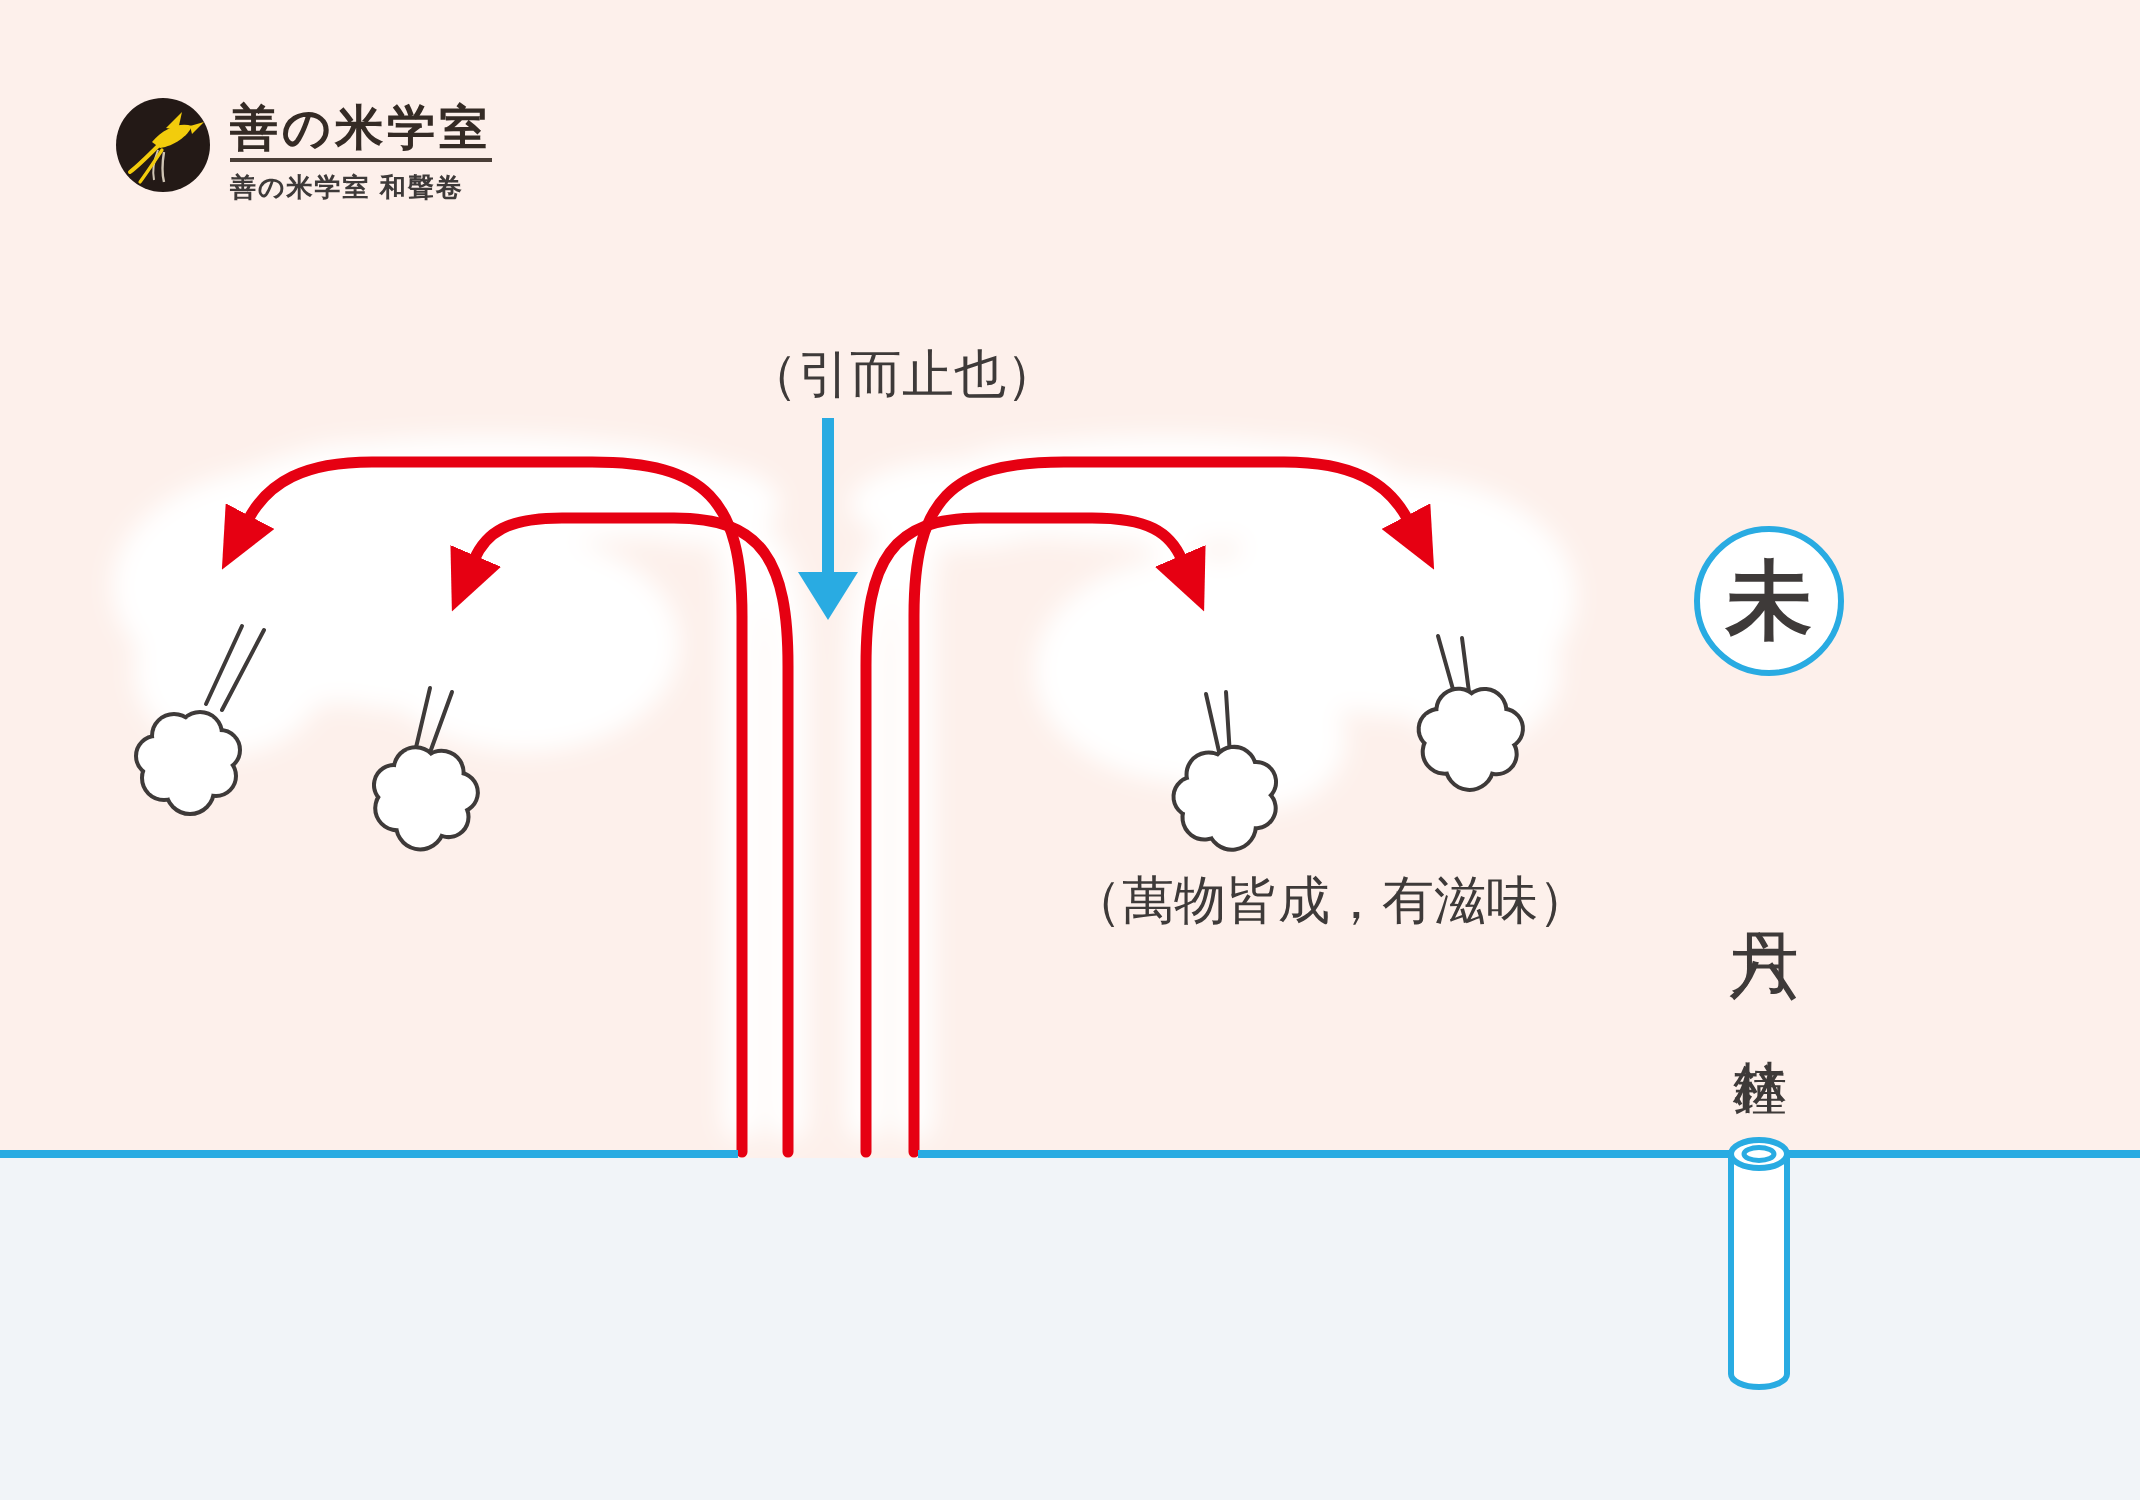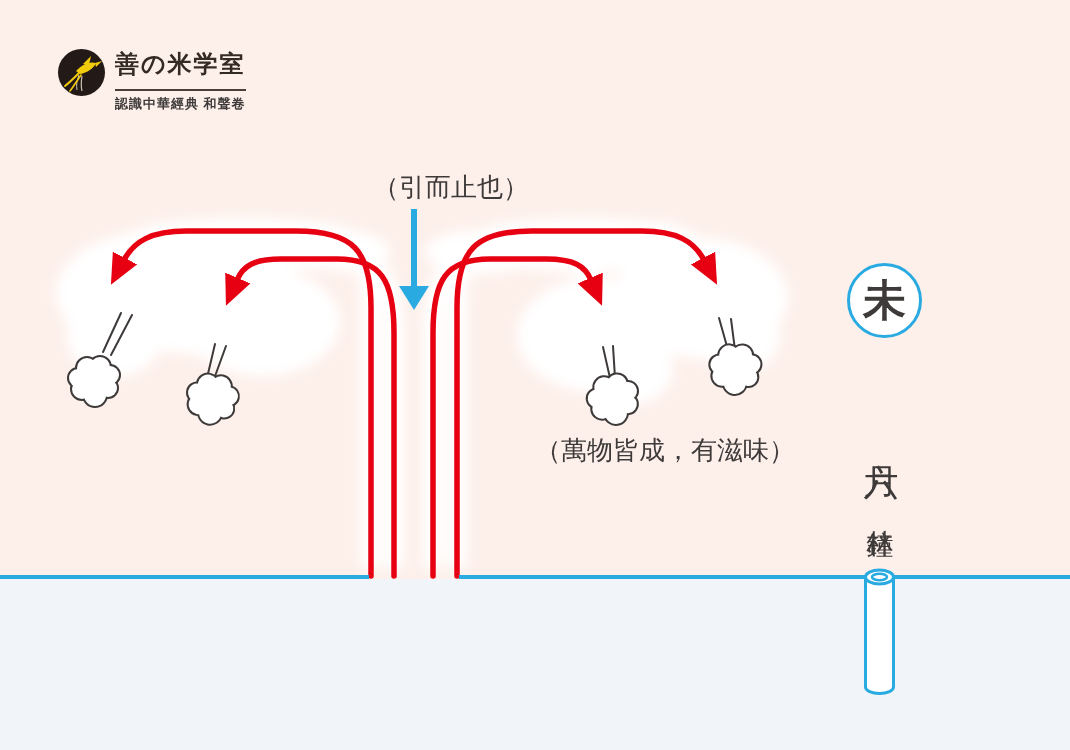--- a/index.html
+++ b/index.html
@@ -29,21 +29,21 @@
   .puff-stroke circle{fill:#fff;stroke:var(--text);stroke-width:4;}
   .puff-fill circle{fill:#fff;}
 
   
   .logo{position:absolute;left:58px;top:49px;display:flex;align-items:flex-start;}
   .logo-circle{width:47px;height:47px;border-radius:50%;background:var(--logo_circle);
     display:flex;align-items:center;justify-content:center;flex-shrink:0;}
   .logo-text{margin-left:10px;}
   .logo-title{font-family:"DejaVu Serif","Liberation Serif",serif;font-weight:bold;
     font-size:24px;line-height:30px;letter-spacing:2px;color:#352b25;
-    border-bottom:2px solid #4a3f38;padding-bottom:10px;min-width:128px;}
+    border-bottom:2px solid #4a3f38;padding-bottom:0;min-width:128px;}
   .logo-subtitle{font-size:13px;font-weight:bold;letter-spacing:1px;margin-top:4px;color:var(--text);}
 
   
   .note{position:absolute;color:var(--text);font-weight:500;white-space:nowrap;margin-left:41px;}
   .note-top{left:410px;top:170px;transform:translateX(-50%);font-size:26px;}
   .note-middle{left:494px;top:433px;font-size:26px;}
 
   
   .branch-badge{position:absolute;left:847px;top:263px;width:75px;height:75px;border-radius:50%;
     background:#fff;border:3.5px solid var(--blue);display:flex;align-items:center;justify-content:center;
@@ -153,21 +153,21 @@
       <path d="M21,26 C19,31 18,36 19,41" stroke="#cfc4b4" stroke-width="1" fill="none"></path>
       <path d="M18,22 C24,15 32,12 38,14 C36,19 29,24 22,25 Z" fill="var(--bird_yellow)"></path>
       <path d="M25,15 L33,7 L31,16 Z" fill="var(--bird_yellow)"></path>
       <path d="M37,14 L44,12 L38,18 Z" fill="var(--bird_yellow)"></path>
       <path d="M21,24 C16,29 11,34 7,37" stroke="var(--bird_yellow)" stroke-width="2" fill="none" stroke-linecap="round"></path>
       <path d="M23,26 C19,32 15,38 12,42" stroke="var(--bird_yellow)" stroke-width="1.6" fill="none" stroke-linecap="round"></path>
     </svg>
   </div>
   <div class="logo-text">
     <div class="logo-title">善の米学室</div>
-    <div class="logo-subtitle">認識中華經典 和聲卷</div>
+    <div class="logo-subtitle">善の米学室 和聲卷</div>
   </div>
 </div>
 
 <div class="note note-top">（引而止也）</div>
 <div class="note note-middle">（萬物皆成，有滋味）</div>
 
 <div class="branch-badge">
   <span>未</span>
 </div>
 <div class="vtext month-label">六月</div>

